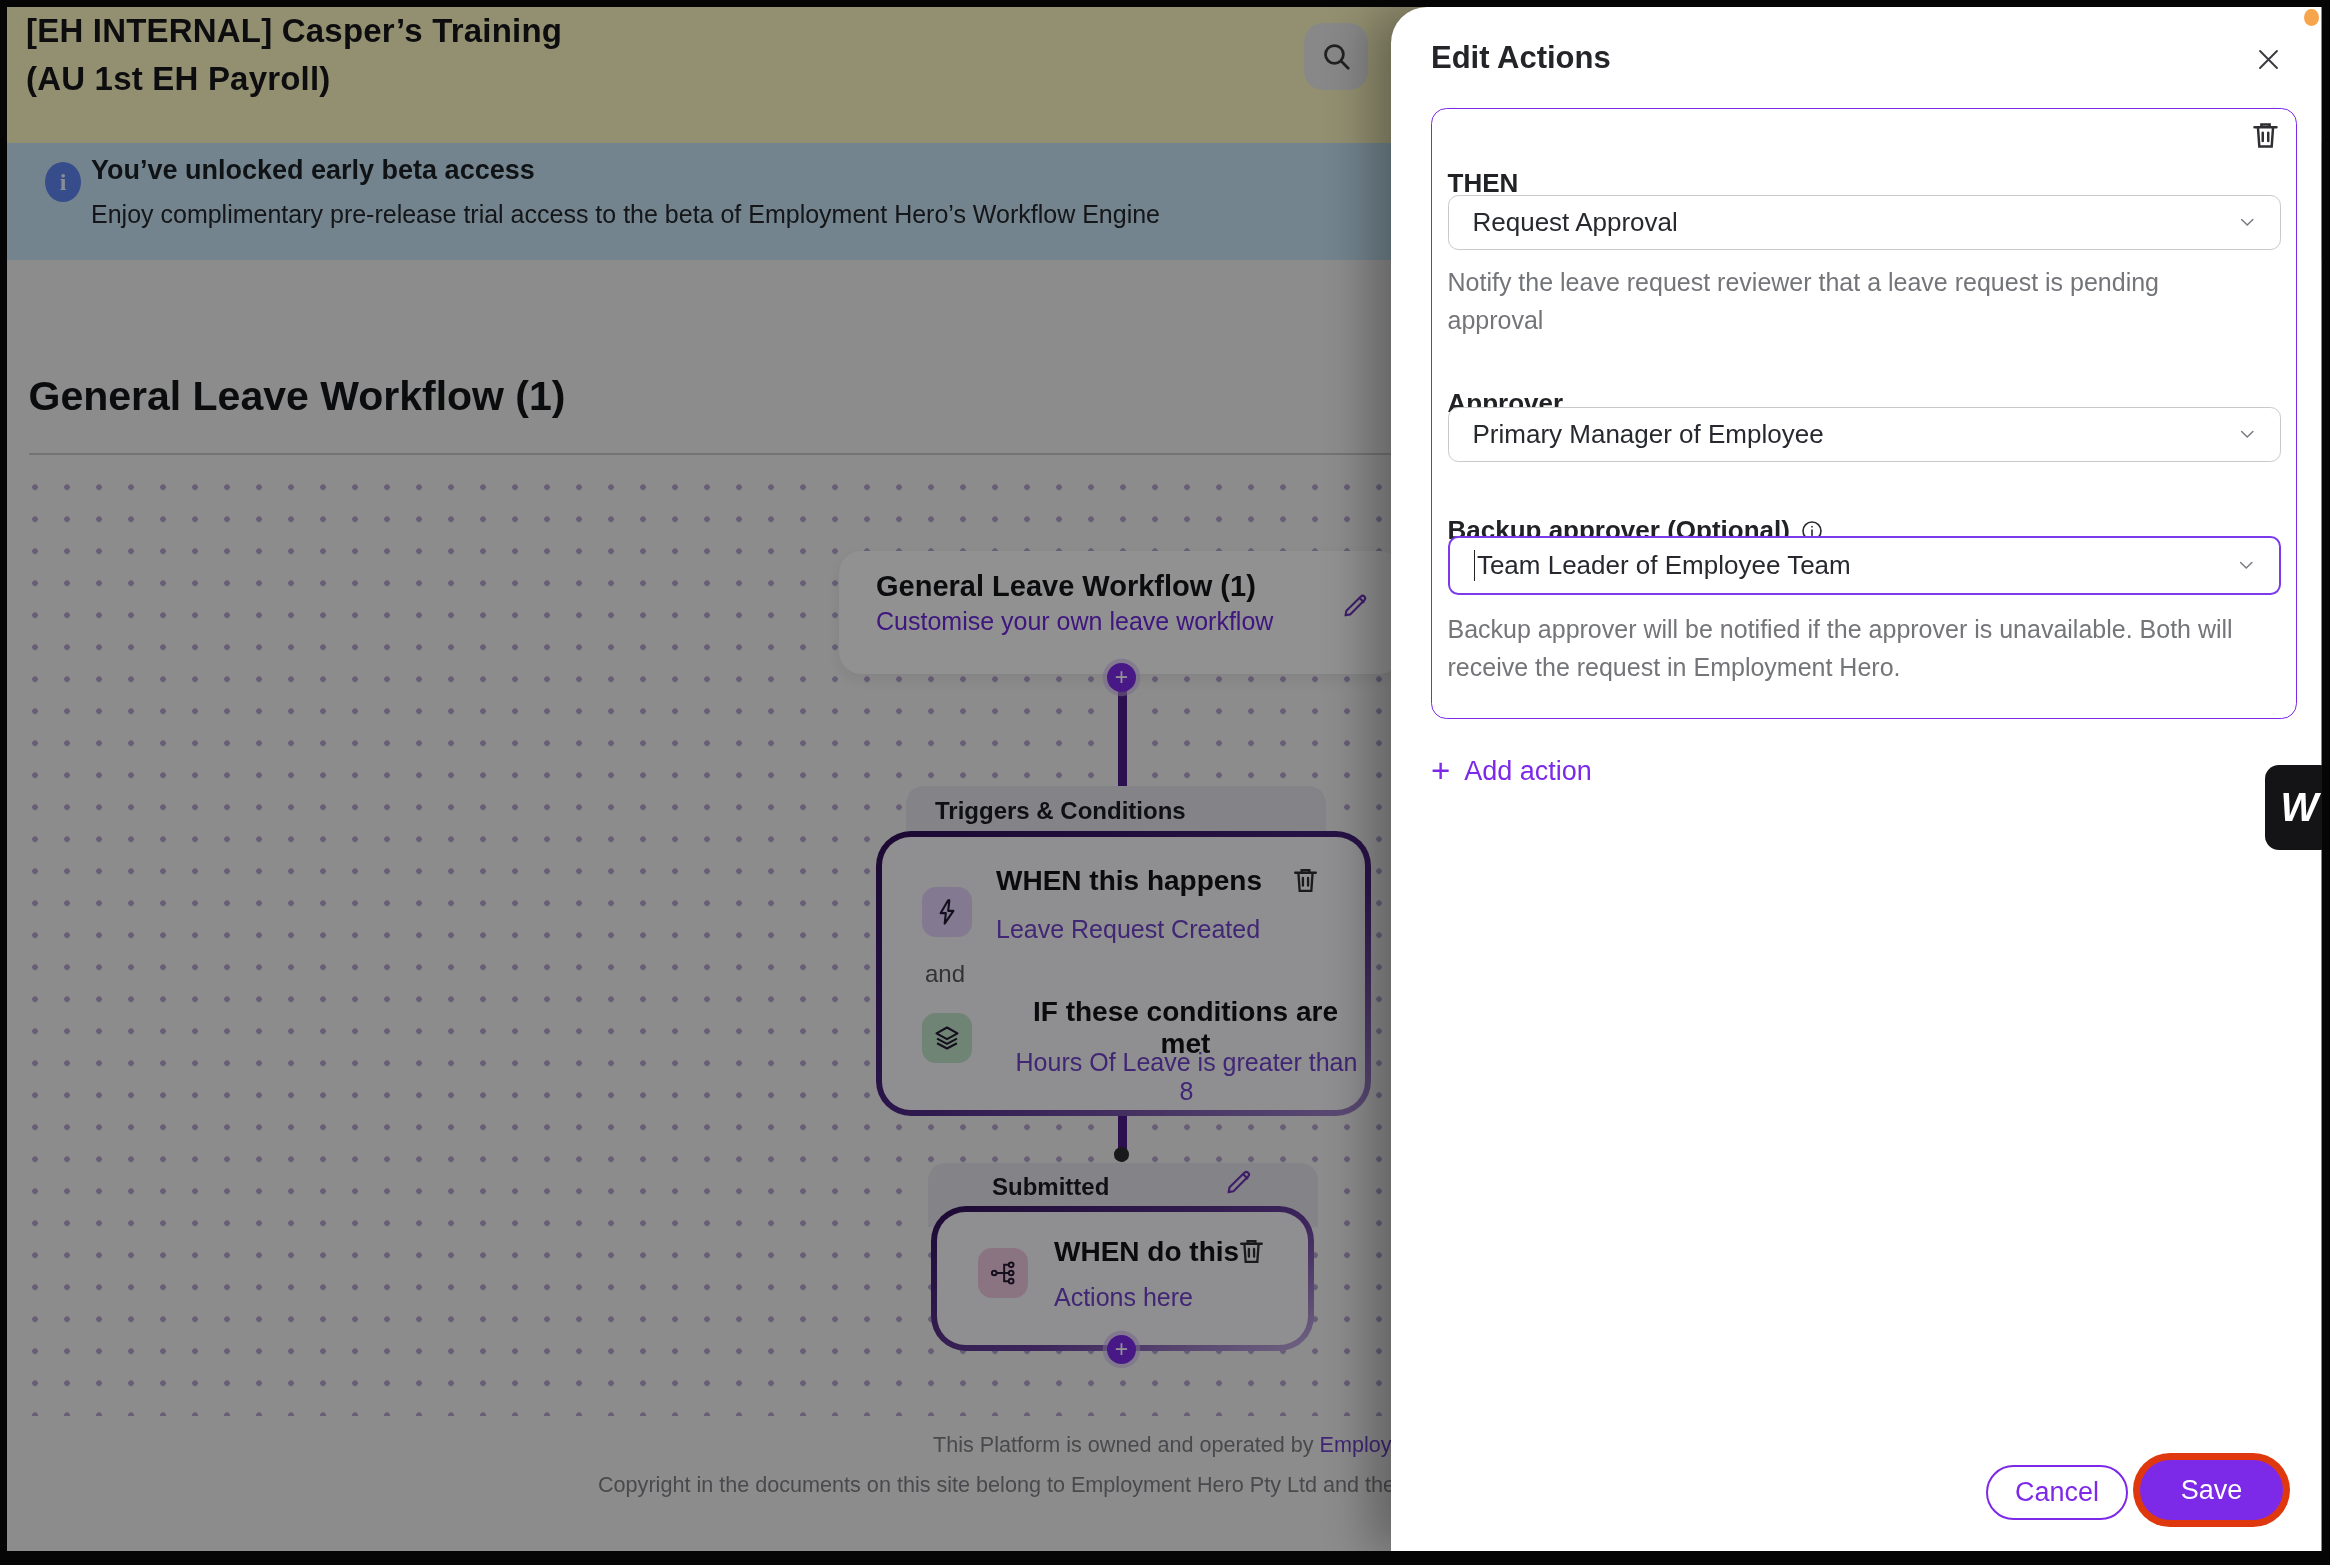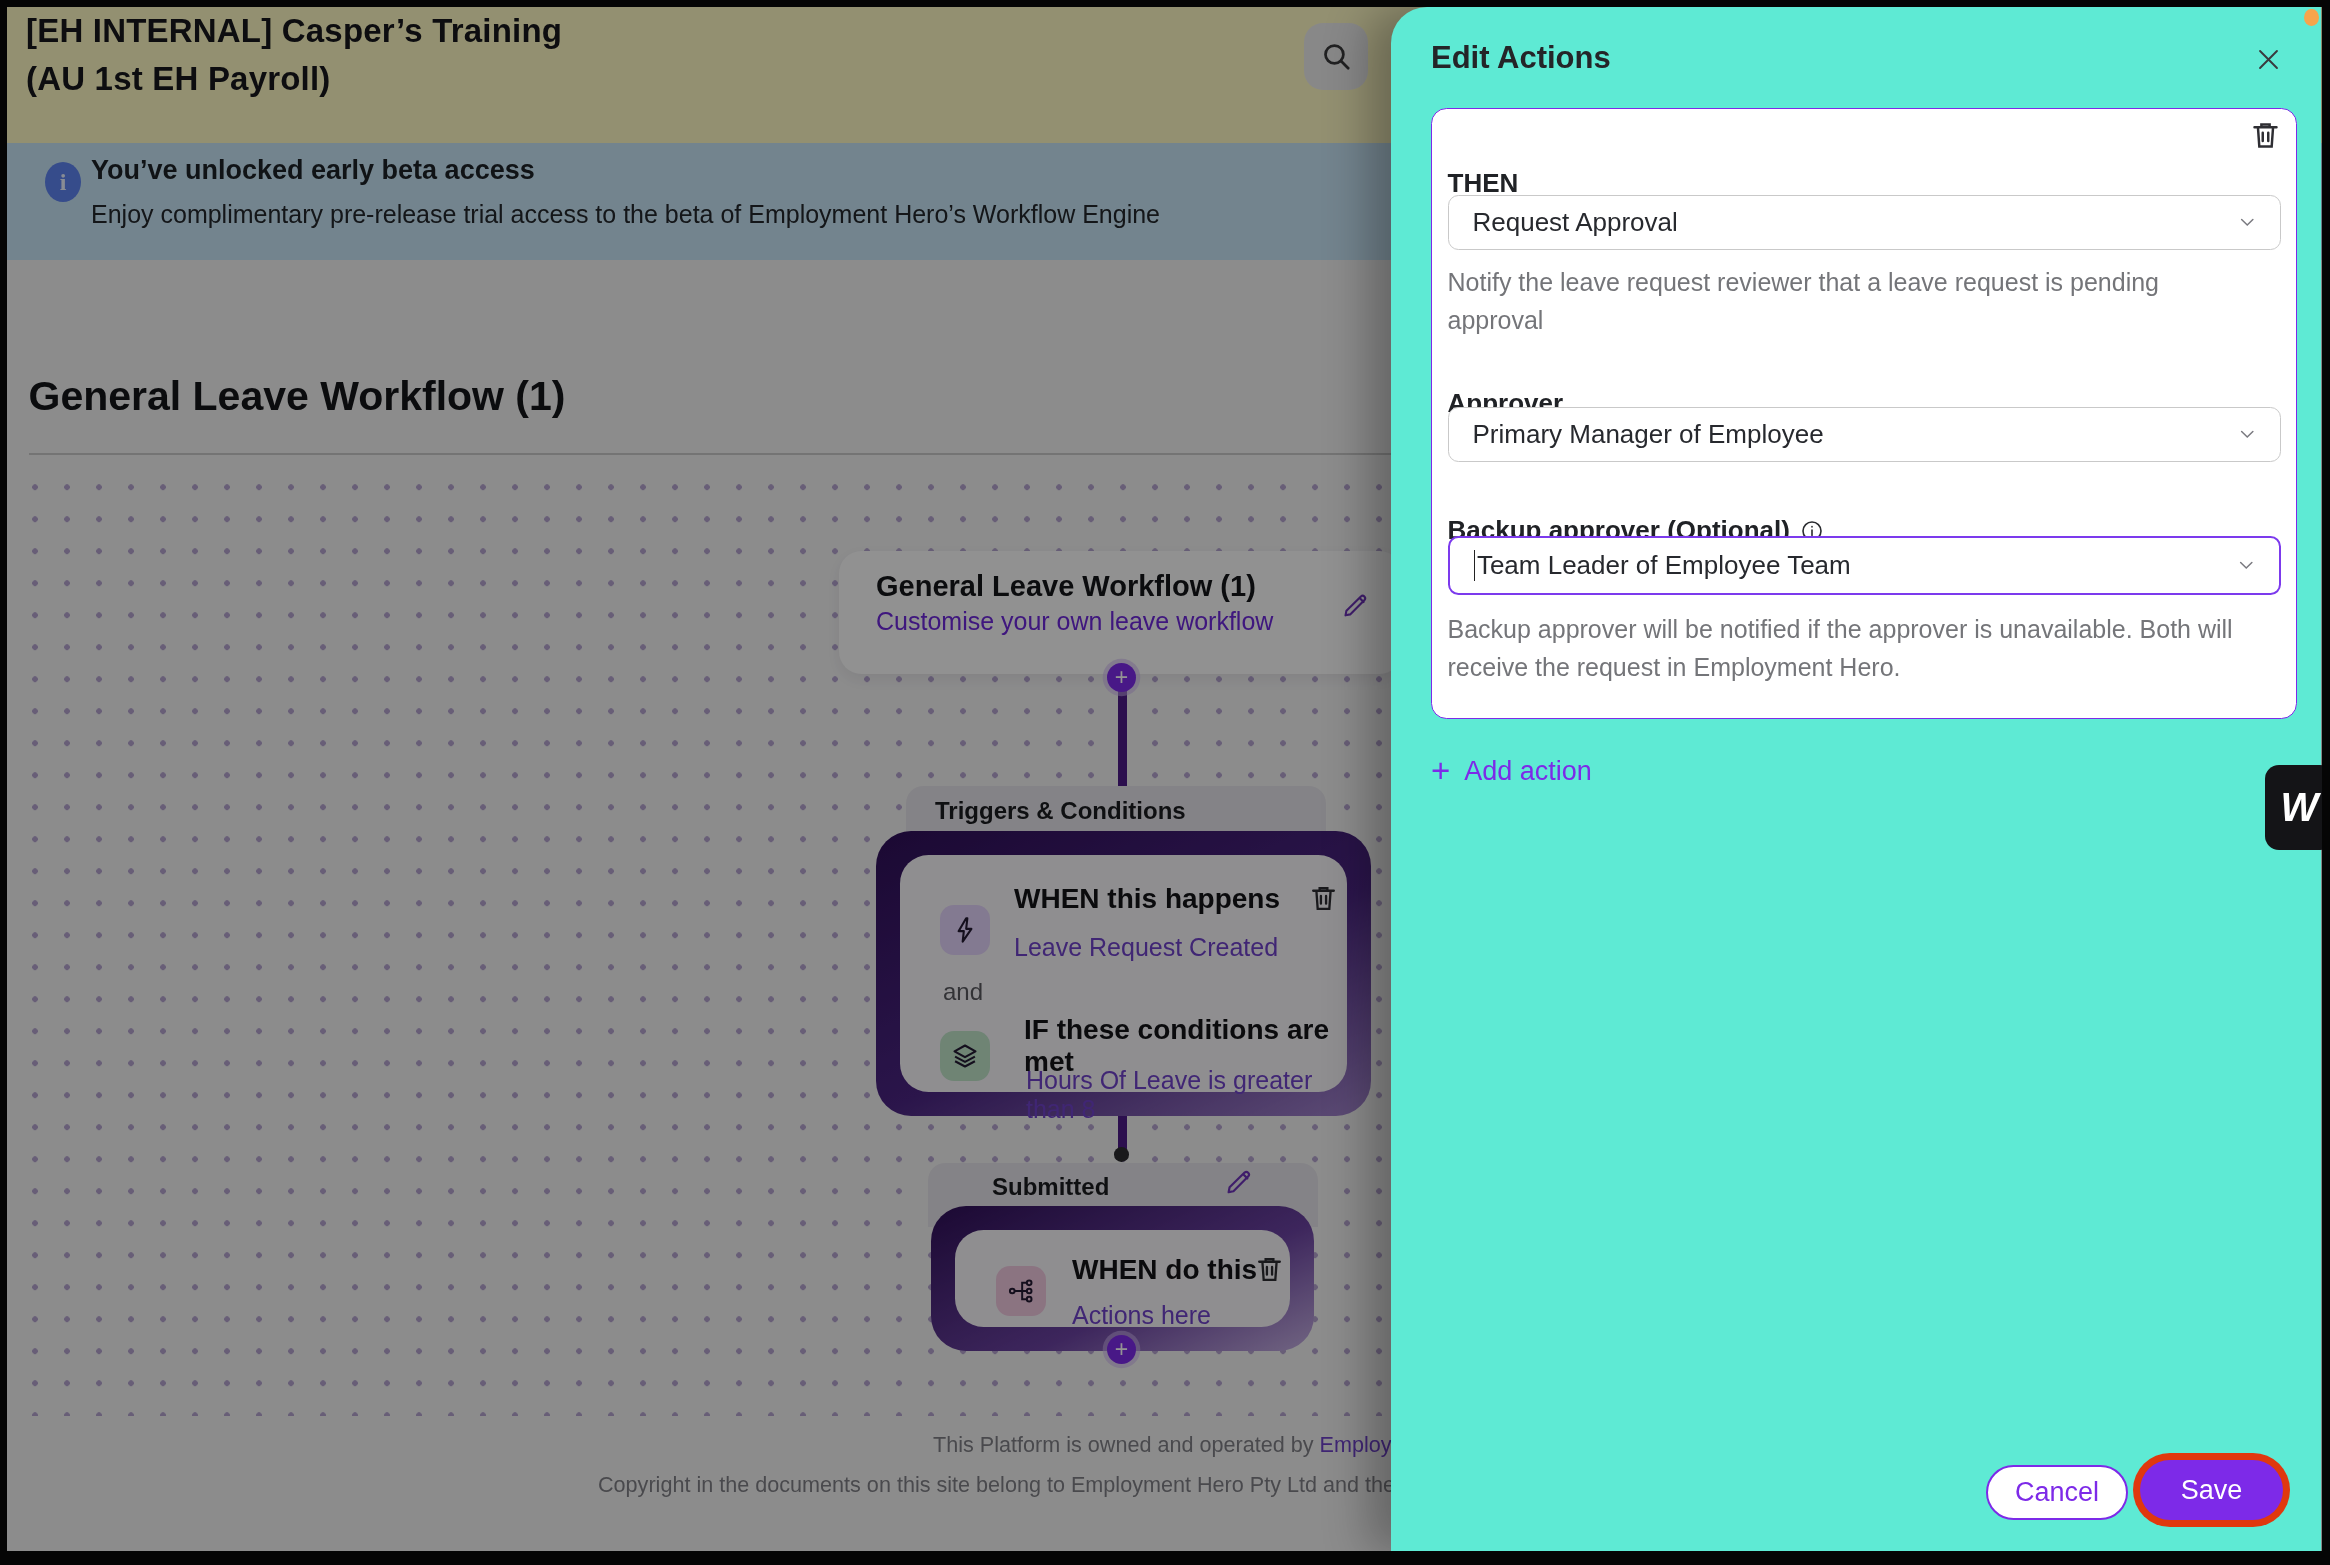--- a/index.html
+++ b/index.html
@@ -39,21 +39,21 @@
   .connector-dot { position: absolute; left: 1114px; top: 1147px; width: 14.7px; height: 14.7px; border-radius: 50%; background: #2B2B30; z-index: 1; }
   .plus-node { position: absolute; width: 29px; height: 29px; border-radius: 50%; background: #7D2AE8; color: #fff; display: flex; align-items: center; justify-content: center; font-size: 23px; font-weight: 400; z-index: 4; box-shadow: 0 0 0 4.3px rgba(205,180,240,0.55); }
   .p1 { left: 1107px; top: 663px; }
   .p3 { left: 1107px; top: 1335px; }
   .node-tab { position: absolute; background: #E4E2E8; border-radius: 17.3px 17.3px 0 0; z-index: 2; }
   .tab-triggers { left: 906px; top: 786px; width: 420px; height: 73px; }
   .tab-submitted { left: 928px; top: 1163px; width: 390px; height: 64px; }
   .node-tab .tab-label { position: absolute; left: 29px; top: 11.2px; font-size: 24px; font-weight: 700; color: #1b1c20; }
   .tab-submitted .tab-label { left: 64px; top: 9.5px; }
   .tab-submitted .pencil { position: absolute; left: 297px; top: 5.2px; }
-  .gcard { position: absolute; border-radius: 35px; padding: 24px; z-index: 3; }
+  .gcard { position: absolute; border-radius: 35px; padding: 6px; z-index: 3; text-align: center; }
   .gcard-inner { position: relative; width: 100%; height: 100%; border-radius: 28.5px; background: #F6F4F8; }
   .card-triggers { left: 876px; top: 831px; width: 495px; height: 285px; background: linear-gradient(155deg, #2F1058 0%, #4A2581 55%, #A285CC 100%); }
   .card-then { left: 931px; top: 1206px; width: 383px; height: 145px; background: linear-gradient(155deg, #2F1058 0%, #6A42A0 60%, #C3AEE0 100%); }
   .icon-tile { position: absolute; width: 50px; height: 50px; border-radius: 14px; display: flex; align-items: center; justify-content: center; color: #241A33; }
   .tile-lavender { background: #E2D2FA; left: 40px; top: 50px; }
   .tile-green { background: #BFE3C9; left: 40px; top: 176px; }
   .tile-pink { background: #F0C8DF; left: 41px; top: 36px; }
   .node-heading { position: absolute; font-size: 28px; font-weight: 700; color: #131418; }
   .node-link { position: absolute; font-size: 25px; color: #6F42C9; }
   .trash { color: #2E2E33; }
@@ -61,21 +61,21 @@
   .card-then .trash { position: absolute; left: 299px; top: 24px; }
   .and-label { position: absolute; left: 43px; top: 123px; font-size: 24px; color: #58585E; }
   
   .footer-line { position: absolute; font-size: 21.6px; color: #7F7F85; white-space: nowrap; }
   .f1 { left: 933px; top: 1432px; }
   .f2 { left: 598px; top: 1472px; }
   .footer-link { color: #6F42C9; }
   
   .dim-overlay { position: absolute; inset: 0; background: rgba(0,0,0,0.42); z-index: 10; }
   
-  .panel { position: absolute; left: 1391px; top: 7px; width: 930px; height: 1544px; background: #5eead4; border-top-left-radius: 36px; z-index: 20; box-shadow: -22.5px 0 45px rgba(0,0,0,0.28); }
+  .panel { position: absolute; left: 1391px; top: 7px; width: 930px; height: 1544px; background: #ffffff; border-top-left-radius: 36px; z-index: 20; box-shadow: -22.5px 0 45px rgba(0,0,0,0.28); }
   .panel-title { position: absolute; left: 40px; top: 33px; font-size: 31px; font-weight: 700; color: #242528; }
   .panel-close { position: absolute; right: 35px; top: 35px; width: 35px; height: 35px; display: flex; align-items: center; justify-content: center; color: #3A3A3E; }
   .action-card { position: absolute; left: 40px; top: 101px; width: 866px; height: 611px; border: 1.7px solid #7D2AE8; border-radius: 15.5px; background: #fff; }
   .action-card .trash { position: absolute; right: 14px; top: 10.4px; }
   .fld-label { position: absolute; left: 15.5px; font-size: 26px; font-weight: 700; color: #202226; display: flex; align-items: center; gap: 10.4px; margin-top: 23px; }
   .lbl-then { top: 36px; }
   .lbl-approver { top: 256px; }
   .lbl-backup { top: 383px; }
   .info-icon { color: #2A2B2F; display: inline-flex; }
   .select {

